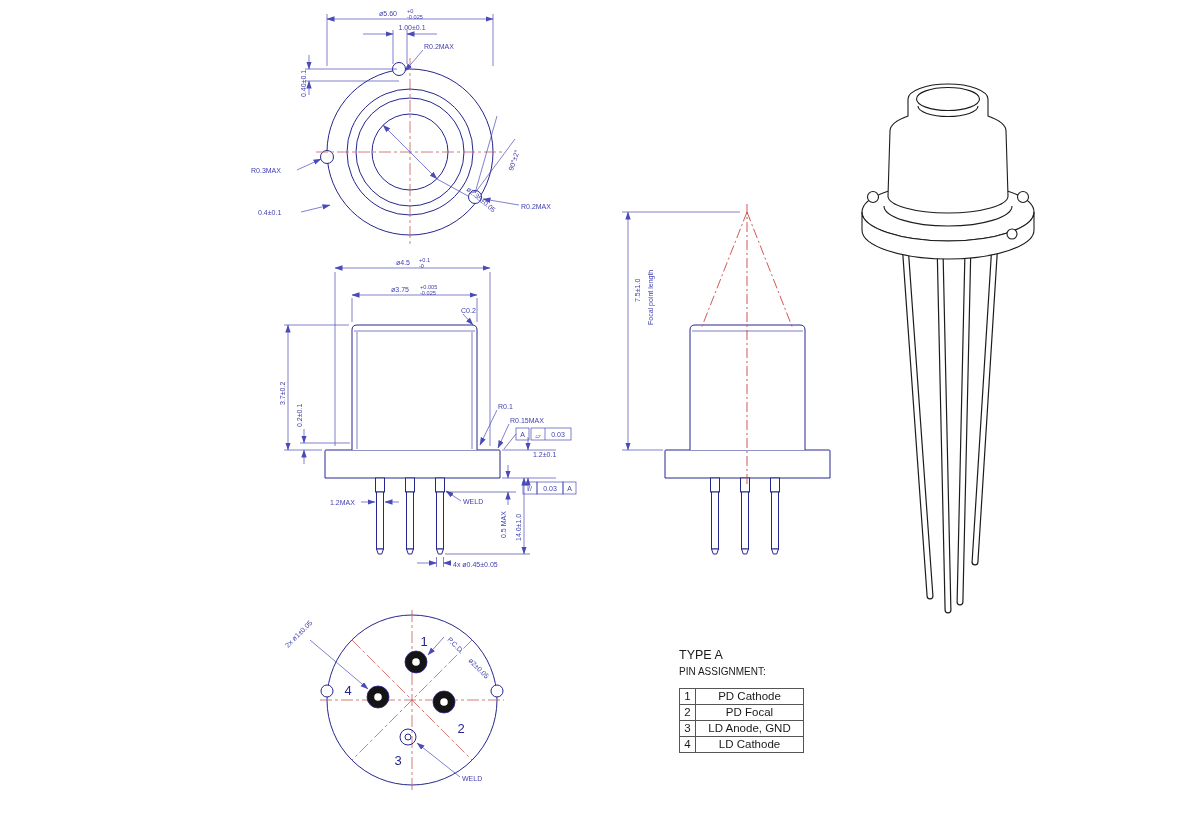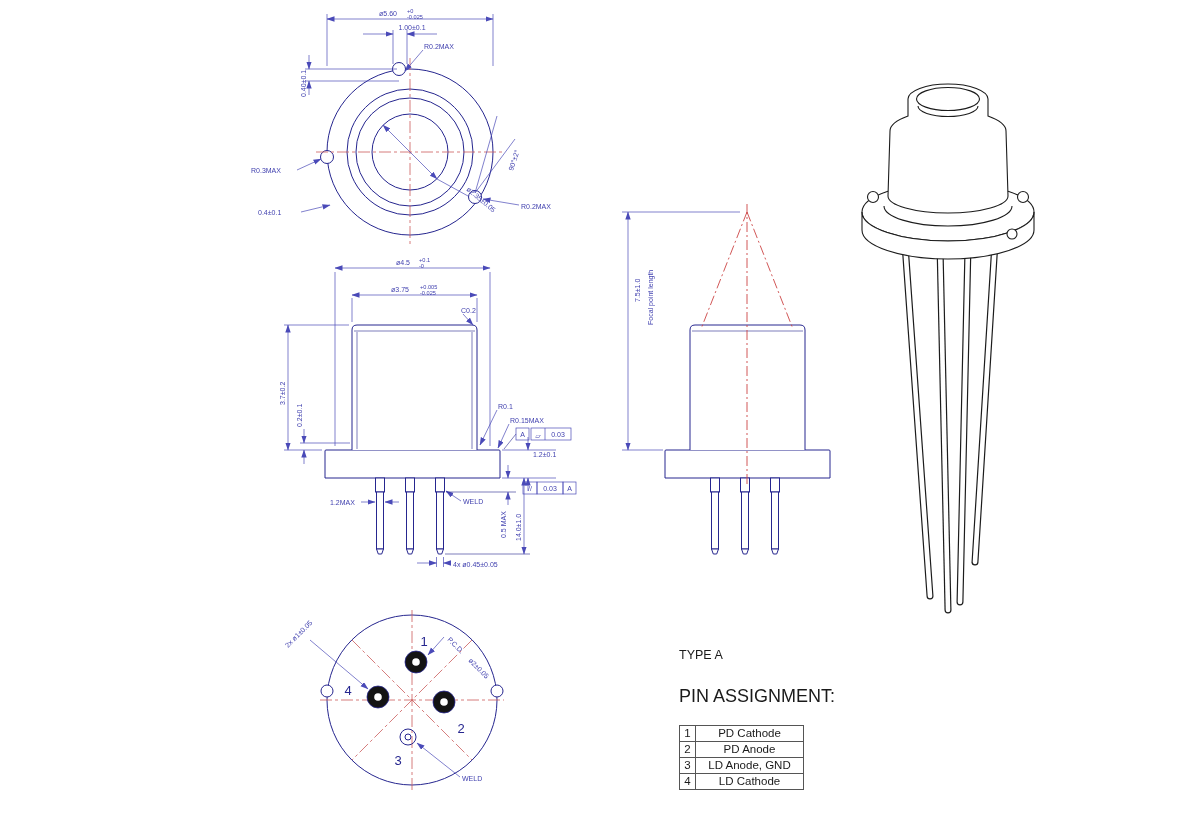--- a/index.html
+++ b/index.html
@@ -17,22 +17,22 @@
   .dimsym{fill:#3f3fae;font-size:7px;font-family:"DejaVu Sans",sans-serif}
   .dimtxt-s{fill:#3f3fae;font-size:5.6px}
   .cl{stroke:#cc5c5c;stroke-width:.8;fill:none;stroke-dasharray:12 3 3 3}
   .clf{stroke:#cc4444;stroke-width:.9;fill:none;stroke-dasharray:10 3 2 3}
   .iso{stroke:#1c1c1c;stroke-width:1.1;fill:none}
   .isof{stroke:#1c1c1c;stroke-width:1.1;fill:#fff}
   .leadO{stroke:#1c1c1c;stroke-width:7;stroke-linecap:round;fill:none}
   .leadI{stroke:#fff;stroke-width:4.6;stroke-linecap:round;fill:none}
   .pinnum{fill:#26268f;font-size:13px}
   .pin-block{position:absolute;left:679px;top:648px;color:#1a1a1a}
-  .type-label{font-size:12.5px;margin-bottom:24px}
-  .pin-heading{font-size:18px;margin-bottom:18px}
+  .type-label{font-size:12.5px;margin-bottom:4px}
+  .pin-heading{font-size:10px;margin-bottom:11px}
   .pin-table{border-collapse:collapse}
   .pin-table td{border:1px solid #555;font-size:11.5px;height:15px;line-height:15px;padding:0 4px}
   .c-num{width:16px;text-align:center}
   .c-name{width:108px;text-align:center}
 </style>
 </head>
 <body>
 
 <div id="stage">
 <svg width="1186" height="816" viewBox="0 0 1186 816">
@@ -292,21 +292,21 @@
   <div class="type-label">TYPE A</div>
   <div class="pin-heading">PIN ASSIGNMENT:</div>
   <table class="pin-table">
     <tbody>
       <tr>
         <td class="c-num">1</td>
         <td class="c-name">PD Cathode</td>
       </tr>
       <tr>
         <td class="c-num">2</td>
-        <td class="c-name">PD Anode</td>
+        <td class="c-name">PD Focal</td>
       </tr>
       <tr>
         <td class="c-num">3</td>
         <td class="c-name">LD Anode, GND</td>
       </tr>
       <tr>
         <td class="c-num">4</td>
         <td class="c-name">LD Cathode</td>
       </tr>
     </tbody>

